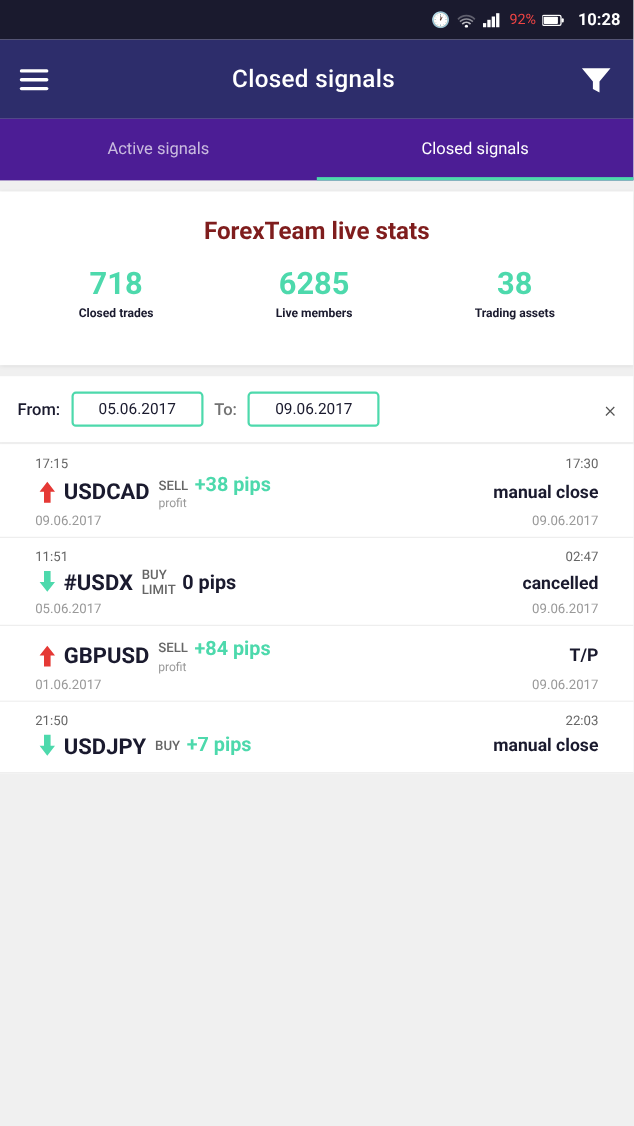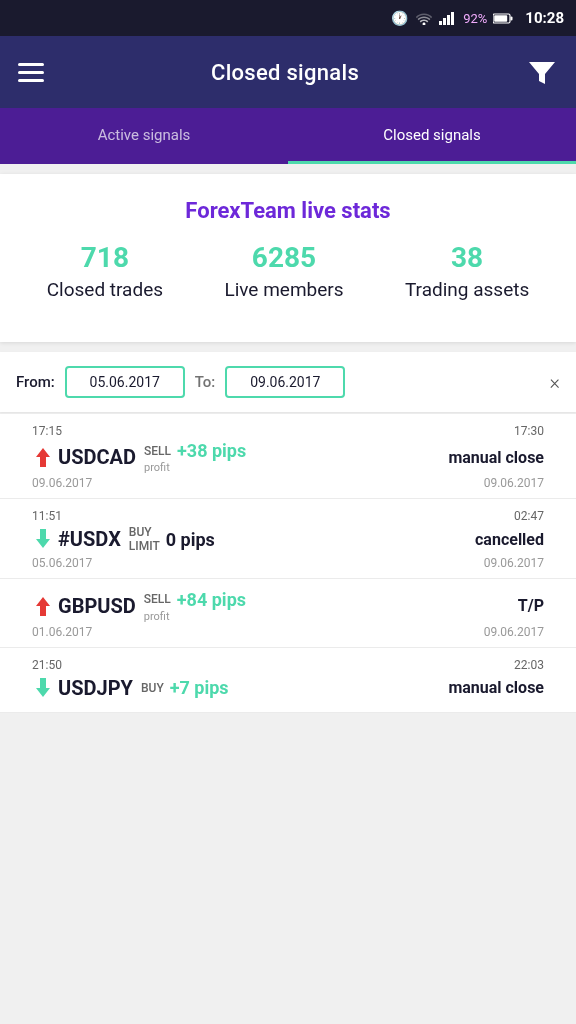--- a/index.html
+++ b/index.html
@@ -93,43 +93,43 @@
     .stats-card {
       background: white;
       margin: 10px 0;
       padding: 24px 16px 20px;
       text-align: center;
       box-shadow: 0 1px 4px rgba(0,0,0,0.1);
     }
     .stats-title {
       font-size: 22px;
       font-weight: bold;
-      color: #6d28d9;
+      color: #7f1d1d;
       margin-bottom: 18px;
     }
     .stats-numbers {
       display: flex;
       justify-content: space-around;
       margin-bottom: 21px;
     }
     .stat-item {
       display: flex;
       flex-direction: column;
       align-items: center;
       gap: 4px;
     }
     .stat-number {
       color: #4dd9ac;
       font-size: 28px;
       font-weight: bold;
     }
     .stat-label {
       color: #1a1a2e;
-      font-size: 19px;
-      font-weight: normal;
+      font-size: 11px;
+      font-weight: bold;
     }
 
     
     .date-filter {
       background: white;
       padding: 14px 16px;
       display: flex;
       align-items: center;
       gap: 10px;
       margin-bottom: 2px;
@@ -212,21 +212,21 @@
       <path d="M9 5.5C6.5 5.5 4.3 6.5 2.6 8.1l1.1 1.1C5 7.9 6.9 7 9 7s4 .9 5.3 2.2l1.1-1.1C13.7 6.5 11.5 5.5 9 5.5z" opacity=".5"></path>
       <path d="M9 2.5C5.7 2.5 2.8 3.9.8 6.1L1.9 7.2C3.6 5.2 6.2 4 9 4s5.4 1.2 7.1 3.2l1.1-1.1C15.2 3.9 12.3 2.5 9 2.5z" opacity=".3"></path>
     </svg>
 
     <svg width="18" height="14" viewBox="0 0 18 14" fill="white">
       <rect x="0" y="10" width="3" height="4"></rect>
       <rect x="4" y="7" width="3" height="7"></rect>
       <rect x="8" y="4" width="3" height="10"></rect>
       <rect x="12" y="1" width="3" height="13"></rect>
     </svg>
-    <span style="font-size:13px; color:#f0abfc;">92%</span>
+    <span style="font-size:13px; color:#ef4444;">92%</span>
 
     <svg width="20" height="11" viewBox="0 0 20 11" fill="white">
       <rect x="0" y="1" width="17" height="9" rx="1.5" fill="none" stroke="white" stroke-width="1.2"></rect>
       <rect x="17.5" y="3.5" width="2" height="4" rx="1"></rect>
       <rect x="1.2" y="2.2" width="13" height="6.6" rx="0.8" fill="white"></rect>
     </svg>
     <span class="status-time">10:28</span>
   </div>
 </div>
 

